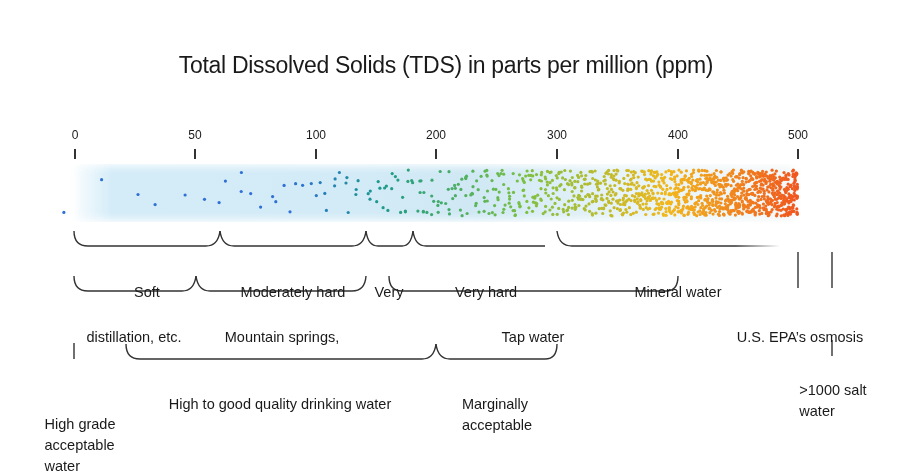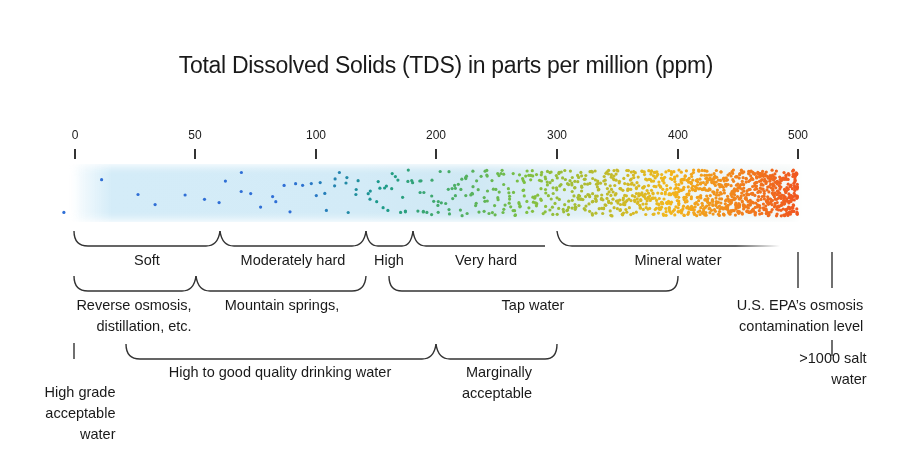--- a/index.html
+++ b/index.html
@@ -5,21 +5,21 @@
   html,body{margin:0;padding:0;background:#ffffff;}
   body{width:910px;height:474px;position:relative;overflow:hidden;font-family:"Liberation Sans","DejaVu Sans",sans-serif;color:#1a1a1a;}
   .title{position:absolute;left:0;width:892px;top:52px;text-align:center;font-size:23px;letter-spacing:-0.3px;}
   .tick-label{position:absolute;top:128px;font-size:12px;transform:translateX(-50%);}
   .tick-mark{position:absolute;top:149px;width:1.5px;height:10px;background:#333;}
   .bar{position:absolute;left:68px;top:164px;width:734px;height:58px;
        background:linear-gradient(90deg,rgba(255,255,255,0.9) 0%,#d4ecf8 6%,#d3ebf7 40%,#cfe8f4 55%,#e6f3f8 75%,#f5f8f7 100%);
        filter:blur(0.3px);}
   .bar:after{content:"";position:absolute;left:0;right:0;top:-4px;bottom:-4px;box-shadow:inset 0 0 8px 6px #fff;}
   svg.dots{position:absolute;left:0;top:0;}
-  .lbl{position:absolute;font-size:14.5px;text-align:right;line-height:21px;white-space:nowrap;transform:translateX(-50%);}
+  .lbl{position:absolute;font-size:14.5px;text-align:left;line-height:21px;white-space:nowrap;transform:translateX(-50%);margin-top:32px;}
   svg.brackets{position:absolute;left:0;top:0;}
 </style>
 </head>
 <body>
 
 <div class="title">Total Dissolved Solids (TDS) in parts per million (ppm)</div>
 
 <div>
   <div class="tick-label" style="left:75px">0</div>
   <div class="tick-label" style="left:195px">50</div>
@@ -1320,35 +1320,33 @@
     <path d="M832 340 L832 356"></path>
 
     <path d="M74 343 L74 359"></path>
     <path d="M126 344 Q126 359 140 359 L422 359 Q434 359 436 344"></path>
     <path d="M436 344 Q438 359 450 359 L545 359 Q557 359 557 344"></path>
   </g>
 </svg>
 
 <div class="lbl" style="left:147px;top:250px">Soft</div>
 <div class="lbl" style="left:293px;top:250px">Moderately hard</div>
-<div class="lbl" style="left:389px;top:250px">High</div>
+<div class="lbl" style="left:389px;top:250px">Very</div>
 <div class="lbl" style="left:486px;top:250px">Very hard</div>
 <div class="lbl" style="left:678px;top:250px">Mineral water</div>
 
 <div class="lbl" style="left:134px;top:295px">
-  <div>Reverse osmosis,</div>
   <div>distillation, etc.</div>
 </div>
 <div class="lbl" style="left:282px;top:295px">
   <div>Mountain springs,</div>
 </div>
 <div class="lbl" style="left:533px;top:295px">Tap water</div>
 <div class="lbl" style="left:800px;top:295px">
   <div>U.S. EPA’s osmosis</div>
-  <div>contamination level</div>
 </div>
 
 <div class="lbl" style="left:80px;top:382px">
   <div>High grade</div>
   <div>acceptable</div>
   <div>water</div>
 </div>
 <div class="lbl" style="left:280px;top:362px">High to good quality drinking water</div>
 <div class="lbl" style="left:497px;top:362px">
   <div>Marginally</div>

